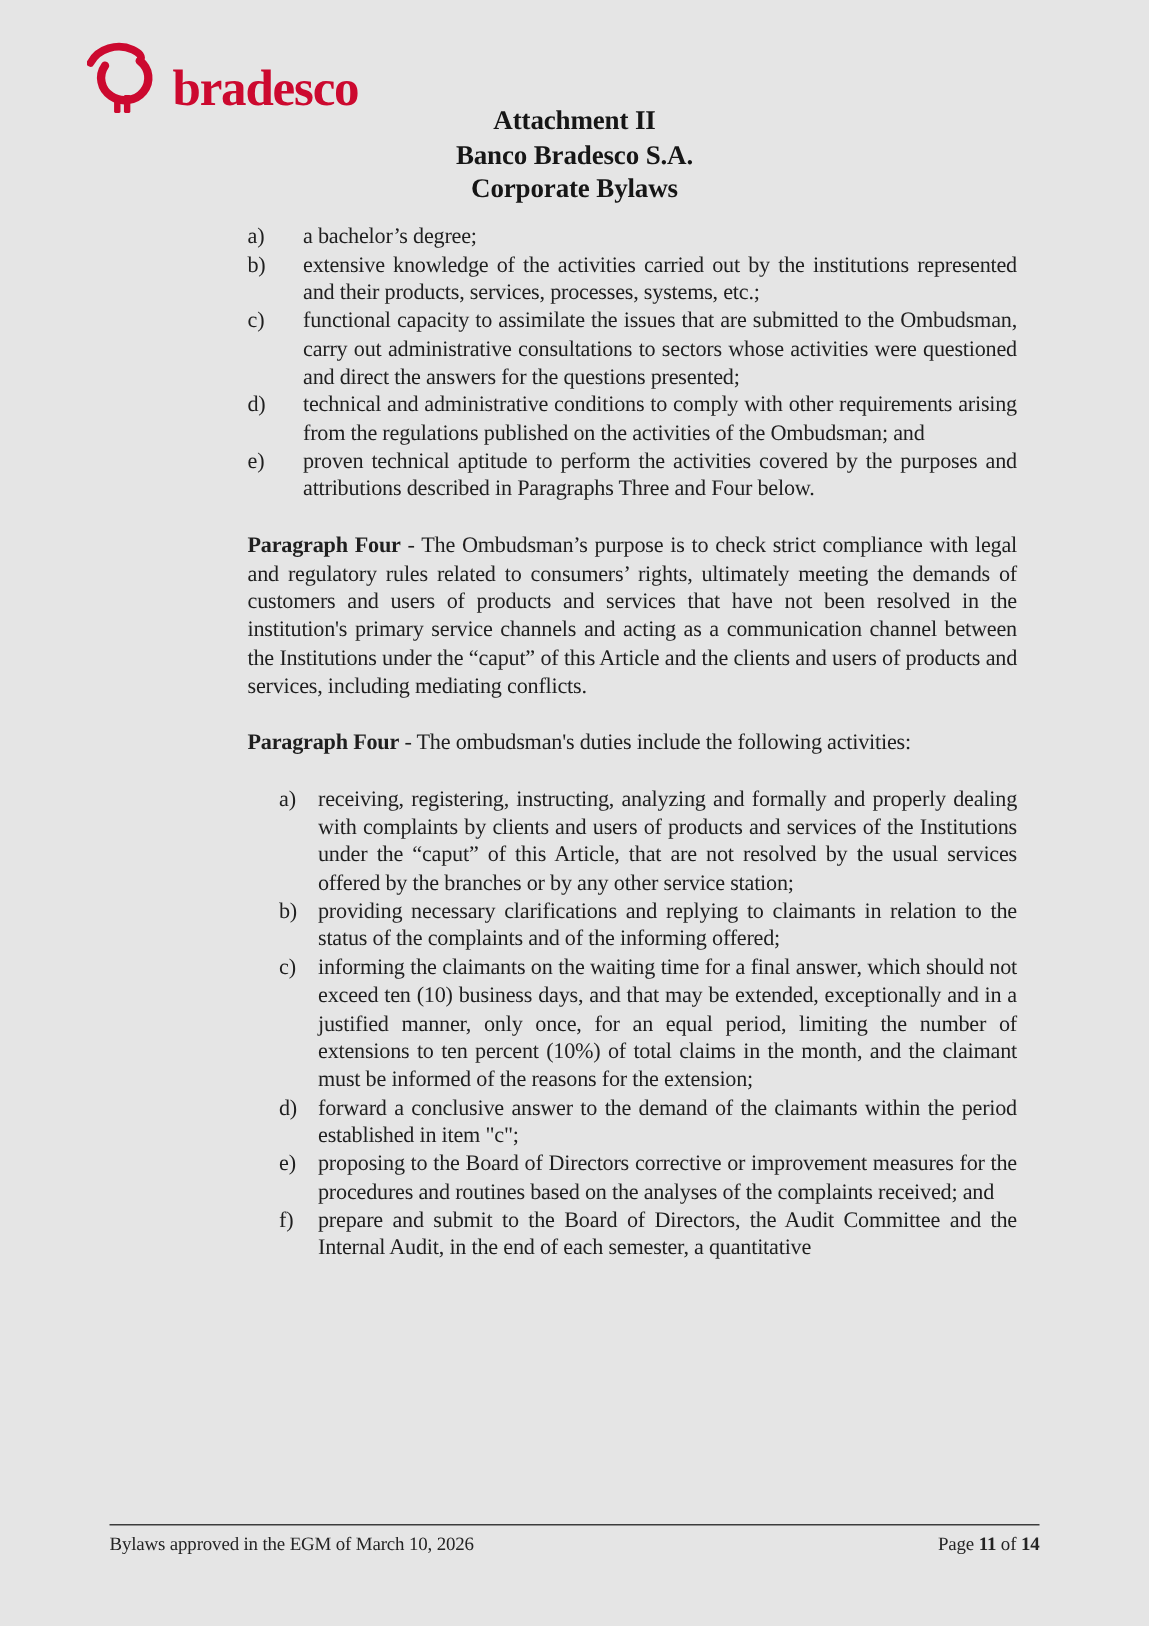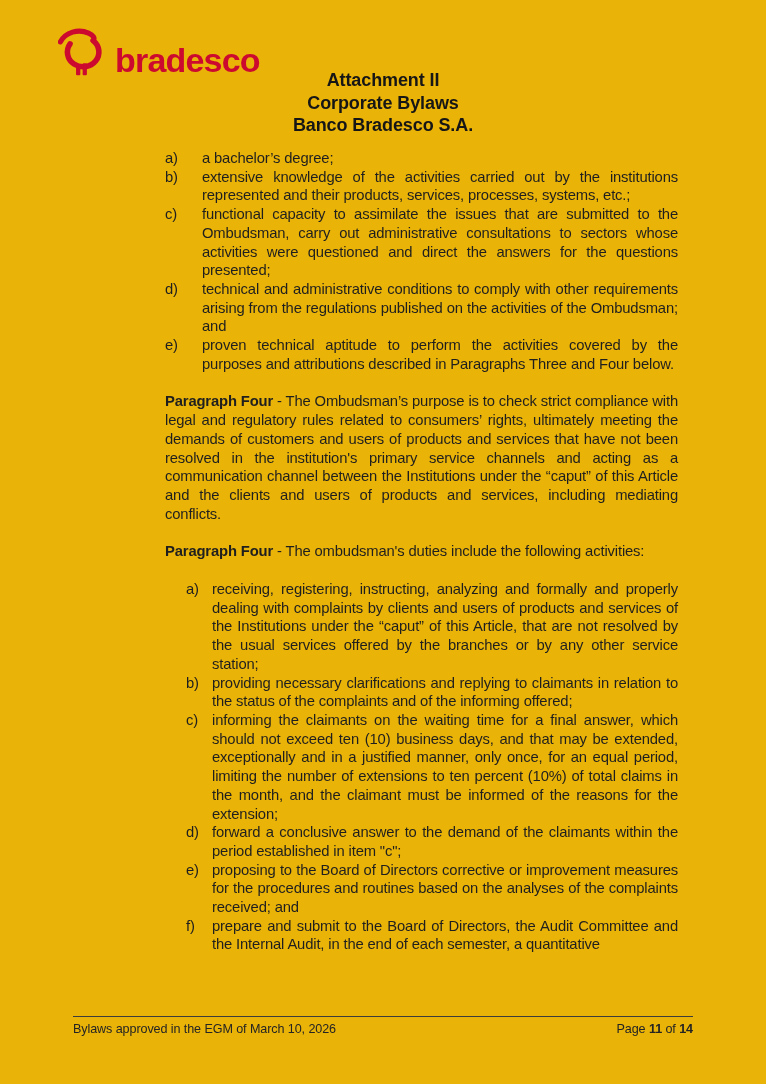--- a/index.html
+++ b/index.html
@@ -1,18 +1,18 @@
 <!DOCTYPE html>
 <html><head>
 <meta charset="utf-8">
 <style>
   html, body { margin:0; padding:0; background:#ffffff; }
   .page {
-    position:relative; width:766px; height:1084px; background:#eab308;
-    font-family:Liberation Sans, sans-serif; color:#1f1f1f; overflow:hidden;
+    position:relative; width:766px; height:1084px; background:#e5e5e5;
+    font-family:Liberation Serif, serif; color:#1f1f1f; overflow:hidden;
   }
 
   
   .logo { position:absolute; left:58px; top:28px; display:flex; align-items:flex-end; }
   .logo svg { display:block; }
   .logo-text {
     color:#CC092F; font-weight:bold; font-size:34px; line-height:1;
     letter-spacing:-0.8px; margin-left:7px; padding-bottom:3px;
   }
 
@@ -59,22 +59,22 @@
       <path d="M13 17 A17 16 0 1 0 38 13.5" fill="none" stroke="#CC092F" stroke-width="6" stroke-linecap="round"></path>
       <path d="M2.5 15 C8 4.5 22 0.5 33 5.5 C37.5 7.5 40.5 10.5 38 13.5" fill="none" stroke="#CC092F" stroke-width="5.5" stroke-linecap="round"></path>
       <rect x="19.5" y="41" width="4.6" height="10" rx="1" fill="#CC092F"></rect>
       <rect x="26.6" y="38" width="4.6" height="13" rx="1" fill="#CC092F"></rect>
     </svg>
     <span class="logo-text">bradesco</span>
   </div>
 
   <div class="title">
     <div>Attachment II</div>
+    <div>Banco Bradesco S.A.</div>
     <div>Corporate Bylaws</div>
-    <div>Banco Bradesco S.A.</div>
   </div>
 
   <div class="content">
 
     <div class="list1">
       <div class="li">
         <span class="li-label">a)</span>
         <span class="li-text">a bachelor’s degree;</span>
       </div>
       <div class="li">

